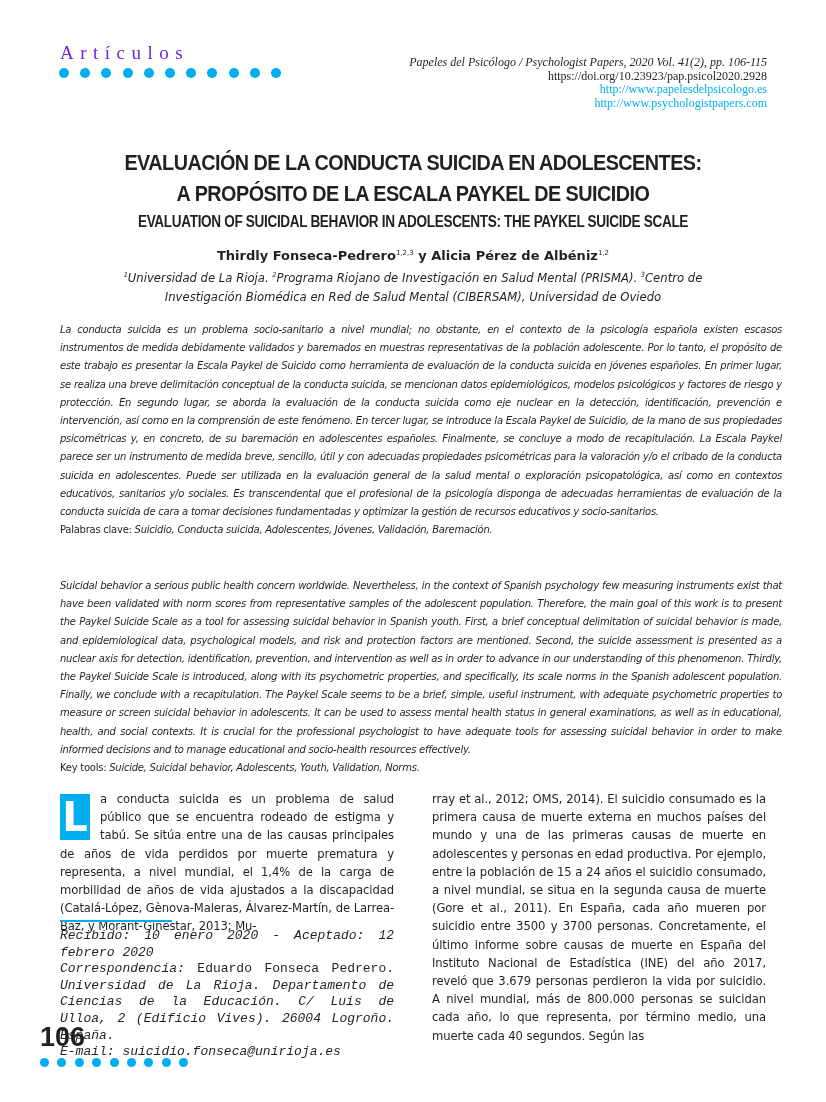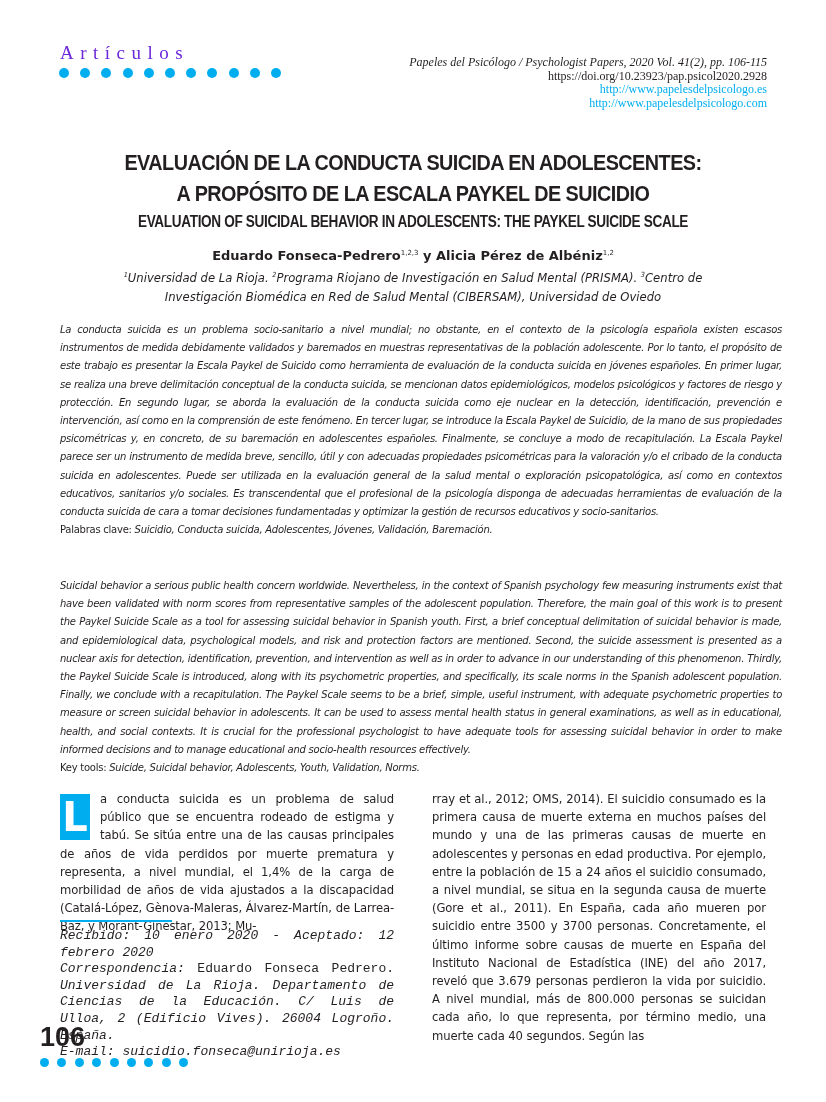--- a/index.html
+++ b/index.html
@@ -56,31 +56,31 @@
     <span class="dot"></span>
     <span class="dot"></span>
     <span class="dot"></span>
     <span class="dot"></span>
   </div>
 
 <div class="journal-meta">
   <div class="cite">Papeles del Psicólogo / Psychologist Papers, 2020 Vol. 41(2), pp. 106-115</div>
   <div>https://doi.org/10.23923/pap.psicol2020.2928</div>
   <a class="link">http://www.papelesdelpsicologo.es</a>
-  <a class="link">http://www.papelesdelpsicologo.com</a>
+  <a class="link">http://www.psychologistpapers.com</a>
 </div>
 
 <div class="title-block">
   <div class="title-es">EVALUACIÓN DE LA CONDUCTA SUICIDA EN ADOLESCENTES:</div>
   <div class="title-es">A PROPÓSITO DE LA ESCALA PAYKEL DE SUICIDIO</div>
   <div class="title-en">EVALUATION OF SUICIDAL BEHAVIOR IN ADOLESCENTS: THE PAYKEL SUICIDE SCALE</div>
 </div>
 
 <div class="authors">
-  <span>Eduardo Fonseca-Pedrero</span><sup>1,2,3</sup><span> y </span><span>Alicia Pérez de Albéniz</span><sup>1,2</sup>
+  <span>Thirdly Fonseca-Pedrero</span><sup>1,2,3</sup><span> y </span><span>Alicia Pérez de Albéniz</span><sup>1,2</sup>
 </div>
 
 <div class="affil">
   <sup>1</sup><span>Universidad de La Rioja. </span><sup>2</sup><span>Programa Riojano de Investigación en Salud Mental (PRISMA). </span><sup>3</sup><span>Centro de Investigación Biomédica en Red de Salud Mental (CIBERSAM), Universidad de Oviedo</span>
 </div>
 
 <div class="abstract es">
   <span>La conducta suicida es un problema socio-sanitario a nivel mundial; no obstante, en el contexto de la psicología española existen escasos instrumentos de medida debidamente validados y baremados en muestras representativas de la población adolescente. Por lo tanto, el propósito de este trabajo es presentar la Escala Paykel de Suicido como herramienta de evaluación de la conducta suicida en jóvenes españoles. En primer lugar, se realiza una breve delimitación conceptual de la conducta suicida, se mencionan datos epidemiológicos, modelos psicológicos y factores de riesgo y protección. En segundo lugar, se aborda la evaluación de la conducta suicida como eje nuclear en la detección, identificación, prevención e intervención, así como en la comprensión de este fenómeno. En tercer lugar, se introduce la Escala Paykel de Suicidio, de la mano de sus propiedades psicométricas y, en concreto, de su baremación en adolescentes españoles. Finalmente, se concluye a modo de recapitulación. La Escala Paykel parece ser un instrumento de medida breve, sencillo, útil y con adecuadas propiedades psicométricas para la valoración y/o el cribado de la conducta suicida en adolescentes. Puede ser utilizada en la evaluación general de la salud mental o exploración psicopatológica, así como en contextos educativos, sanitarios y/o sociales. Es transcendental que el profesional de la psicología disponga de adecuadas herramientas de evaluación de la conducta suicida de cara a tomar decisiones fundamentadas y optimizar la gestión de recursos educativos y socio-sanitarios.</span><br>
   <span class="kw-label">Palabras clave:</span><span> Suicidio, Conducta suicida, Adolescentes, Jóvenes, Validación, Baremación.</span>
 </div>

